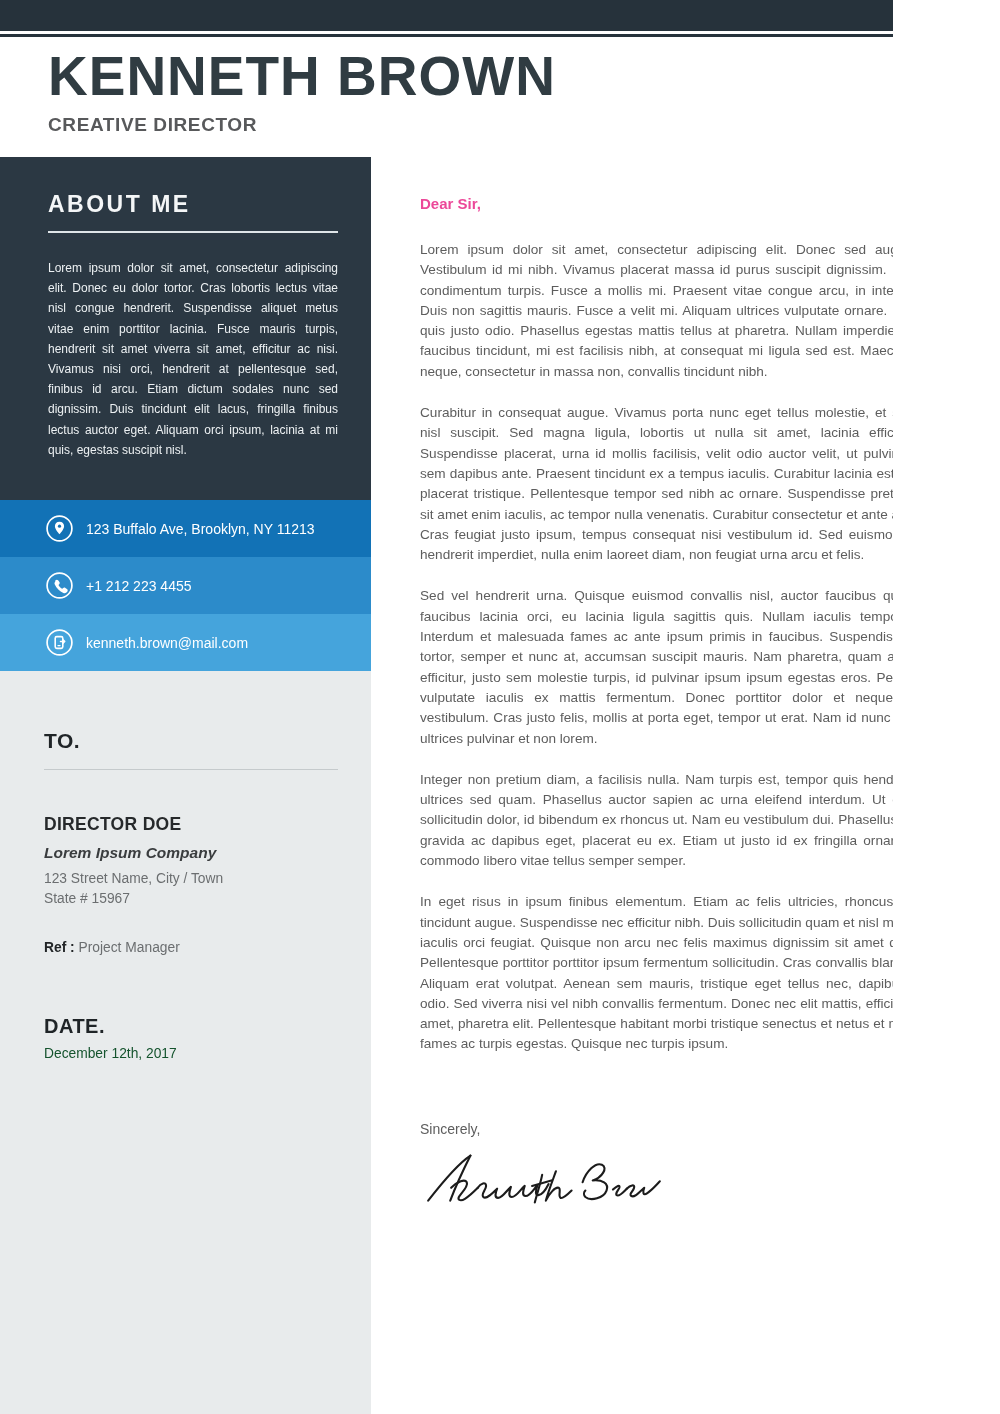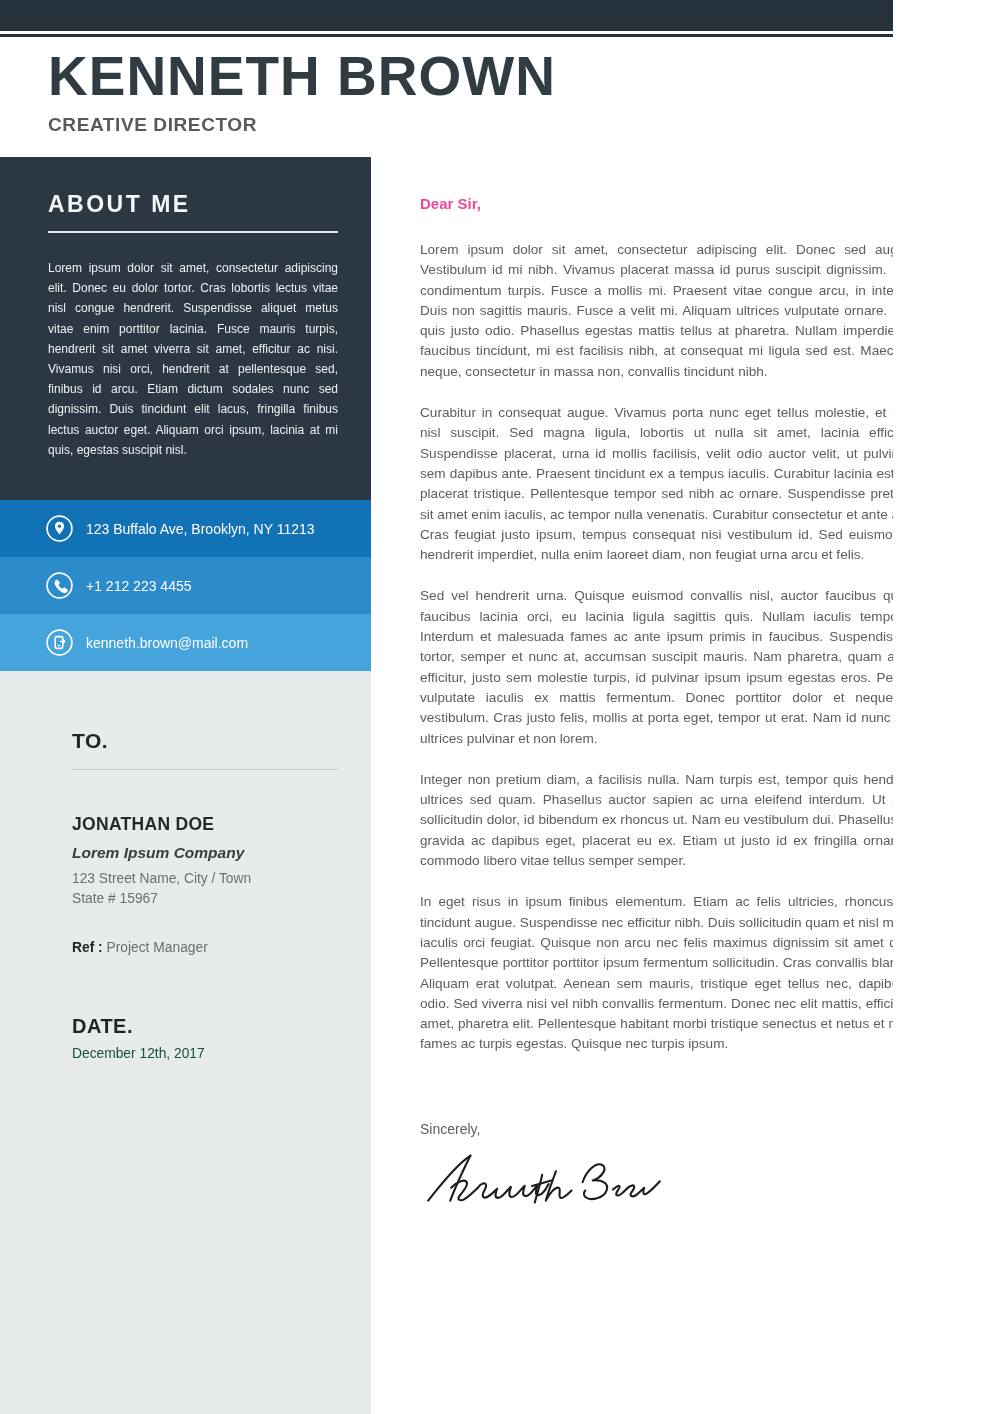--- a/index.html
+++ b/index.html
@@ -20,21 +20,21 @@
   .about-panel h2{margin:0;font-size:23px;font-weight:bold;color:#f4f6f7;letter-spacing:2.5px;}
   .about-divider{height:2px;background:#dfe5e8;margin-top:13px;width:100%;}
   .about-text{margin-top:25px;color:#edf1f3;font-size:12px;line-height:20.2px;text-align:justify;}
 
   .contact-row{position:absolute;left:0;width:371px;height:57px;display:flex;align-items:center;box-sizing:border-box;padding-left:46px;color:#ffffff;font-size:14px;}
   .contact-row .icon{width:27px;height:27px;margin-right:13px;flex:0 0 auto;}
   .row-location{top:500px;background:#1272b6;}
   .row-phone{top:557px;background:#2c8bca;}
   .row-email{top:614px;background:#45a4dc;}
 
-  .sidebar-rest{position:absolute;left:0;top:671px;width:371px;height:743px;background:#e8ebec;box-sizing:border-box;padding:58px 33px 0 72px;}
+  .sidebar-rest{position:absolute;left:0;top:671px;width:371px;height:743px;background:#e8ebec;box-sizing:border-box;padding:58px 33px 0 44px;}
   .to-heading{font-size:21px;font-weight:bold;color:#1f2427;letter-spacing:0.5px;}
   .to-divider{height:1px;background:#c5cacc;margin-top:16px;}
   .recipient-name{margin-top:44px;font-size:17.5px;font-weight:bold;color:#26292b;letter-spacing:0.3px;}
   .company{margin-top:9px;font-size:15.5px;font-weight:bold;font-style:italic;color:#3a3d3f;}
   .addr{margin-top:7px;font-size:13.8px;color:#6b6e70;line-height:20px;}
   .ref-line{margin-top:31px;font-size:13.8px;color:#6b6e70;}
   .ref-line .ref-label{font-weight:bold;color:#222527;}
   .date-heading{margin-top:60px;font-size:20px;font-weight:bold;color:#1f2427;letter-spacing:0.5px;}
   .date-value{margin-top:8px;font-size:13.8px;color:#14532d;}
 
@@ -95,21 +95,21 @@
         <line x1="12" y1="16.6" x2="14" y2="16.6" stroke="#ffffff" stroke-width="1.4" stroke-linecap="round"></line>
         <path d="M14.5 12.4 h4.2 m0 0 l-1.7 -1.7 m1.7 1.7 l-1.7 1.7" stroke="#ffffff" stroke-width="1.5" fill="none" stroke-linecap="round" stroke-linejoin="round"></path>
       </svg>
     </span>
     <span>kenneth.brown@mail.com</span>
   </div>
 
   <div class="sidebar-rest">
     <div class="to-heading">TO.</div>
     <div class="to-divider"></div>
-    <div class="recipient-name">JONATHAN DOE</div>
+    <div class="recipient-name">DIRECTOR DOE</div>
     <div class="company">Lorem Ipsum Company</div>
     <div class="addr">
       <div>123 Street Name, City / Town</div>
       <div>State # 15967</div>
     </div>
     <div class="ref-line">
       <span class="ref-label">Ref :</span>
       <span>Project Manager</span>
     </div>
     <div class="date-heading">DATE.</div>

